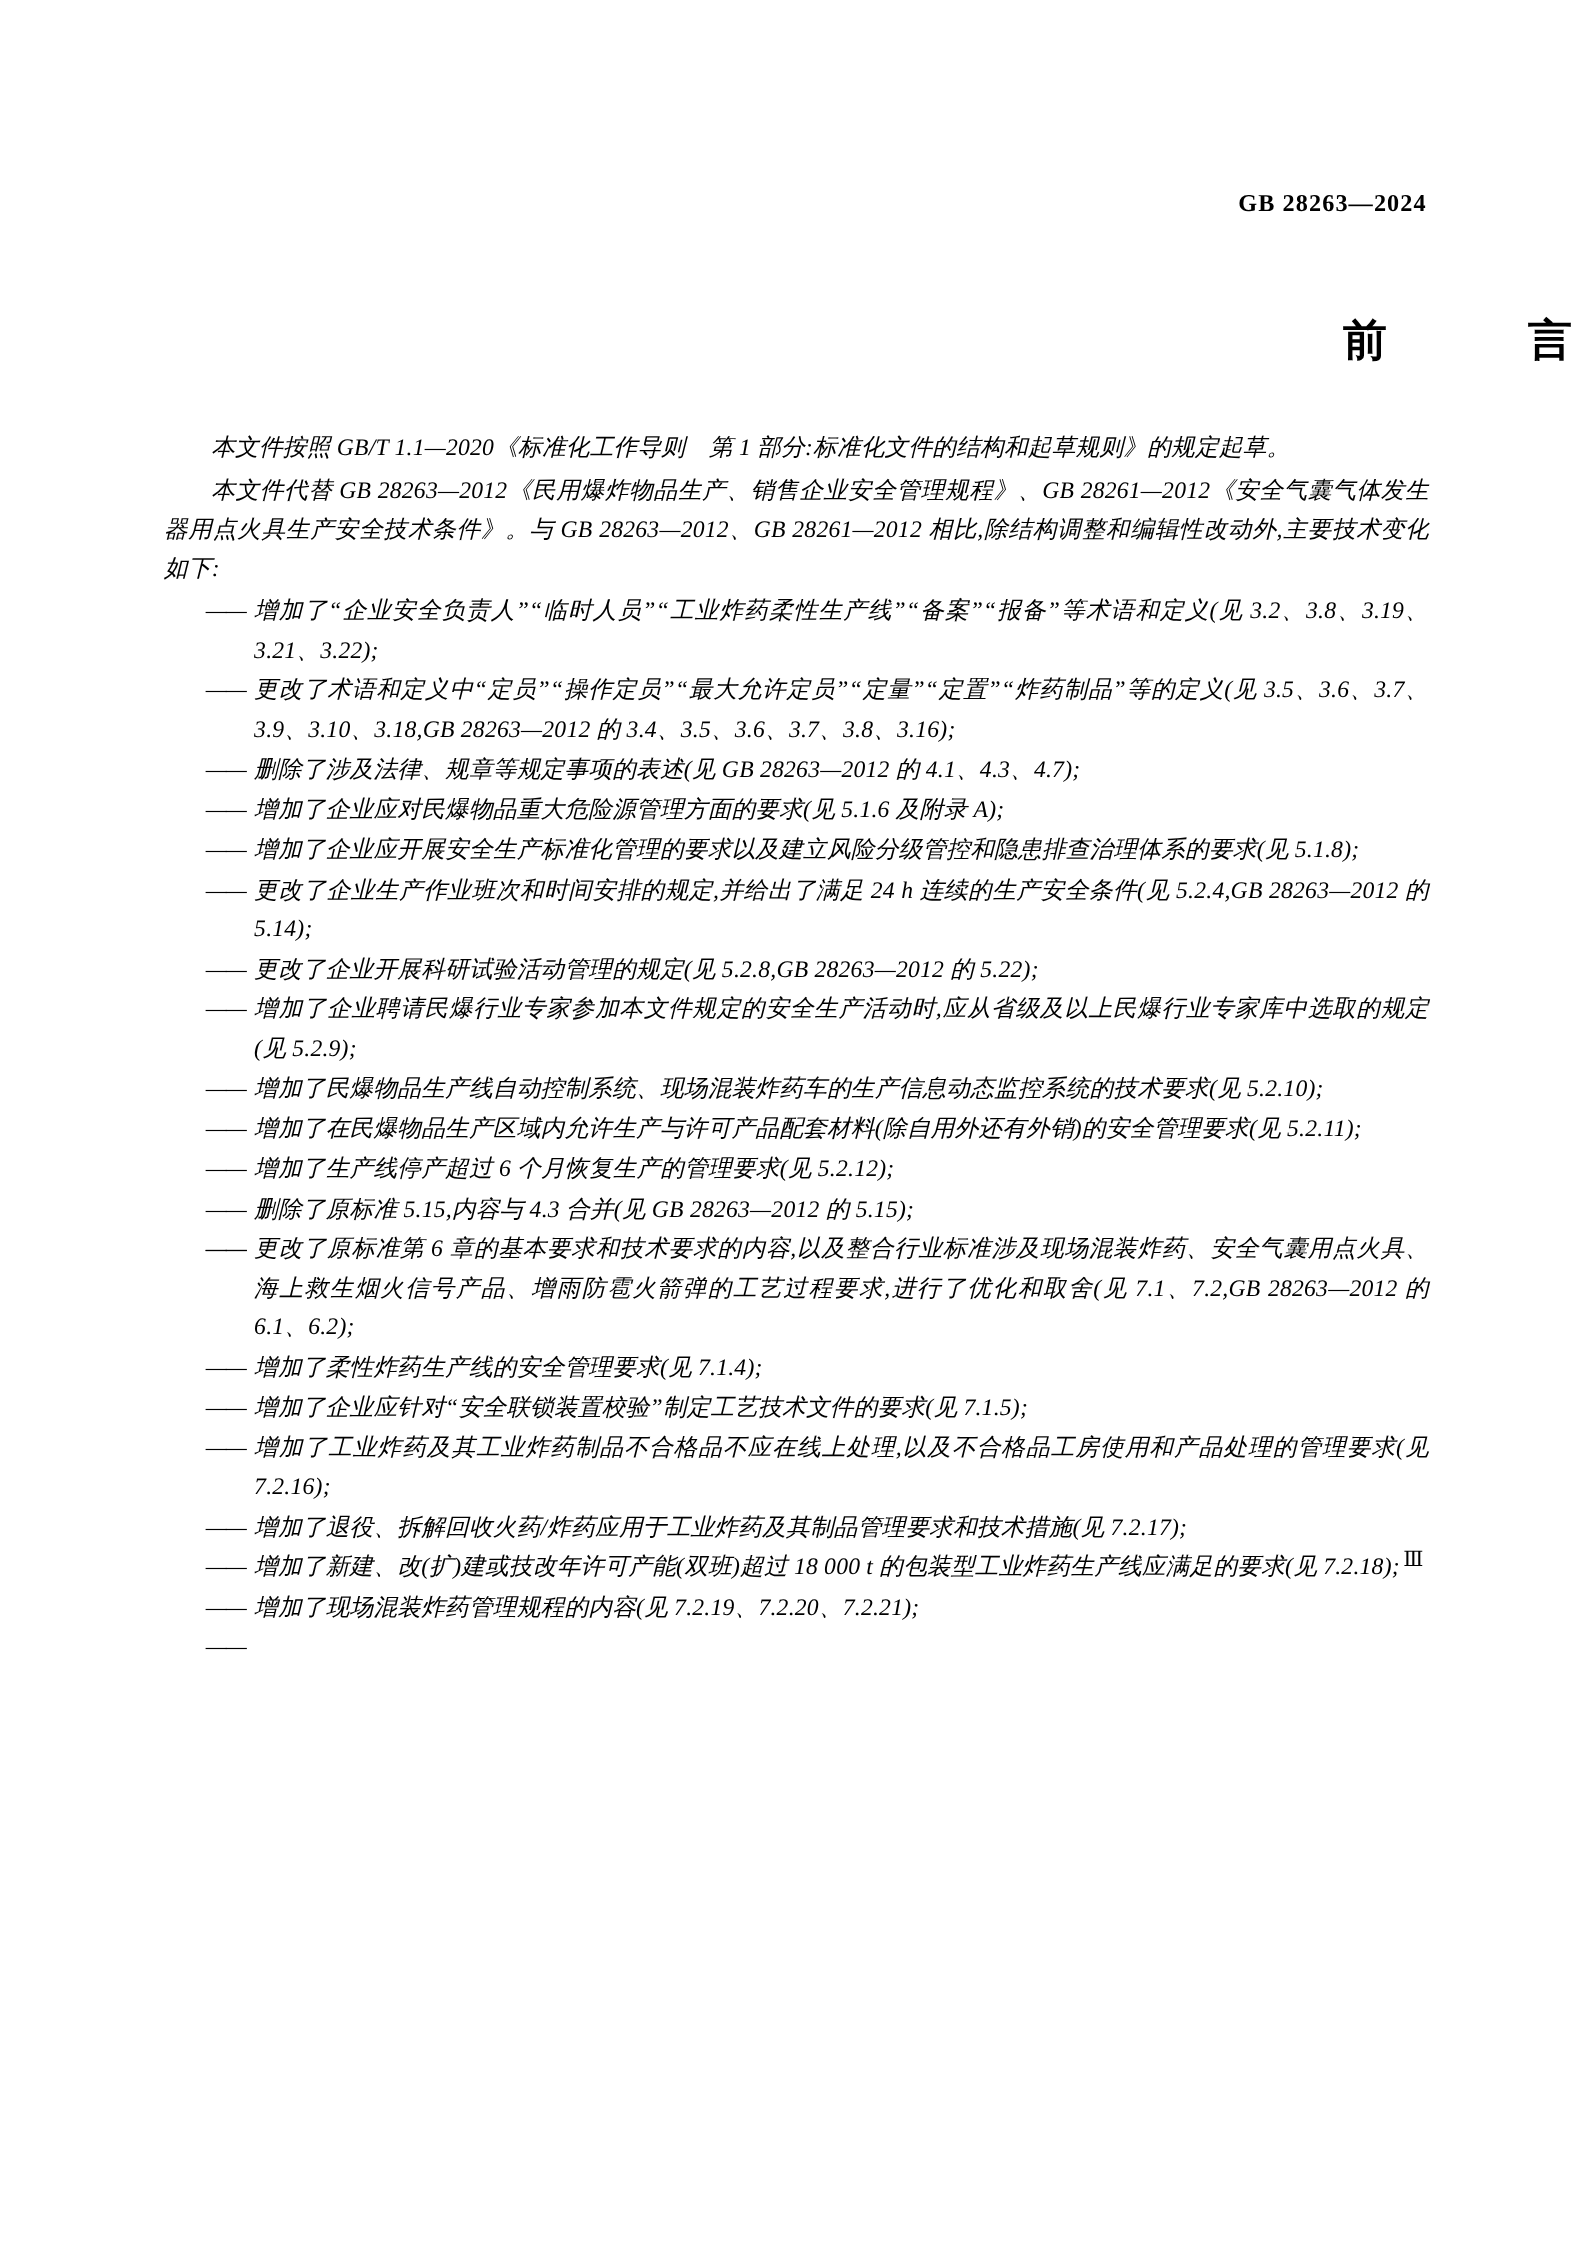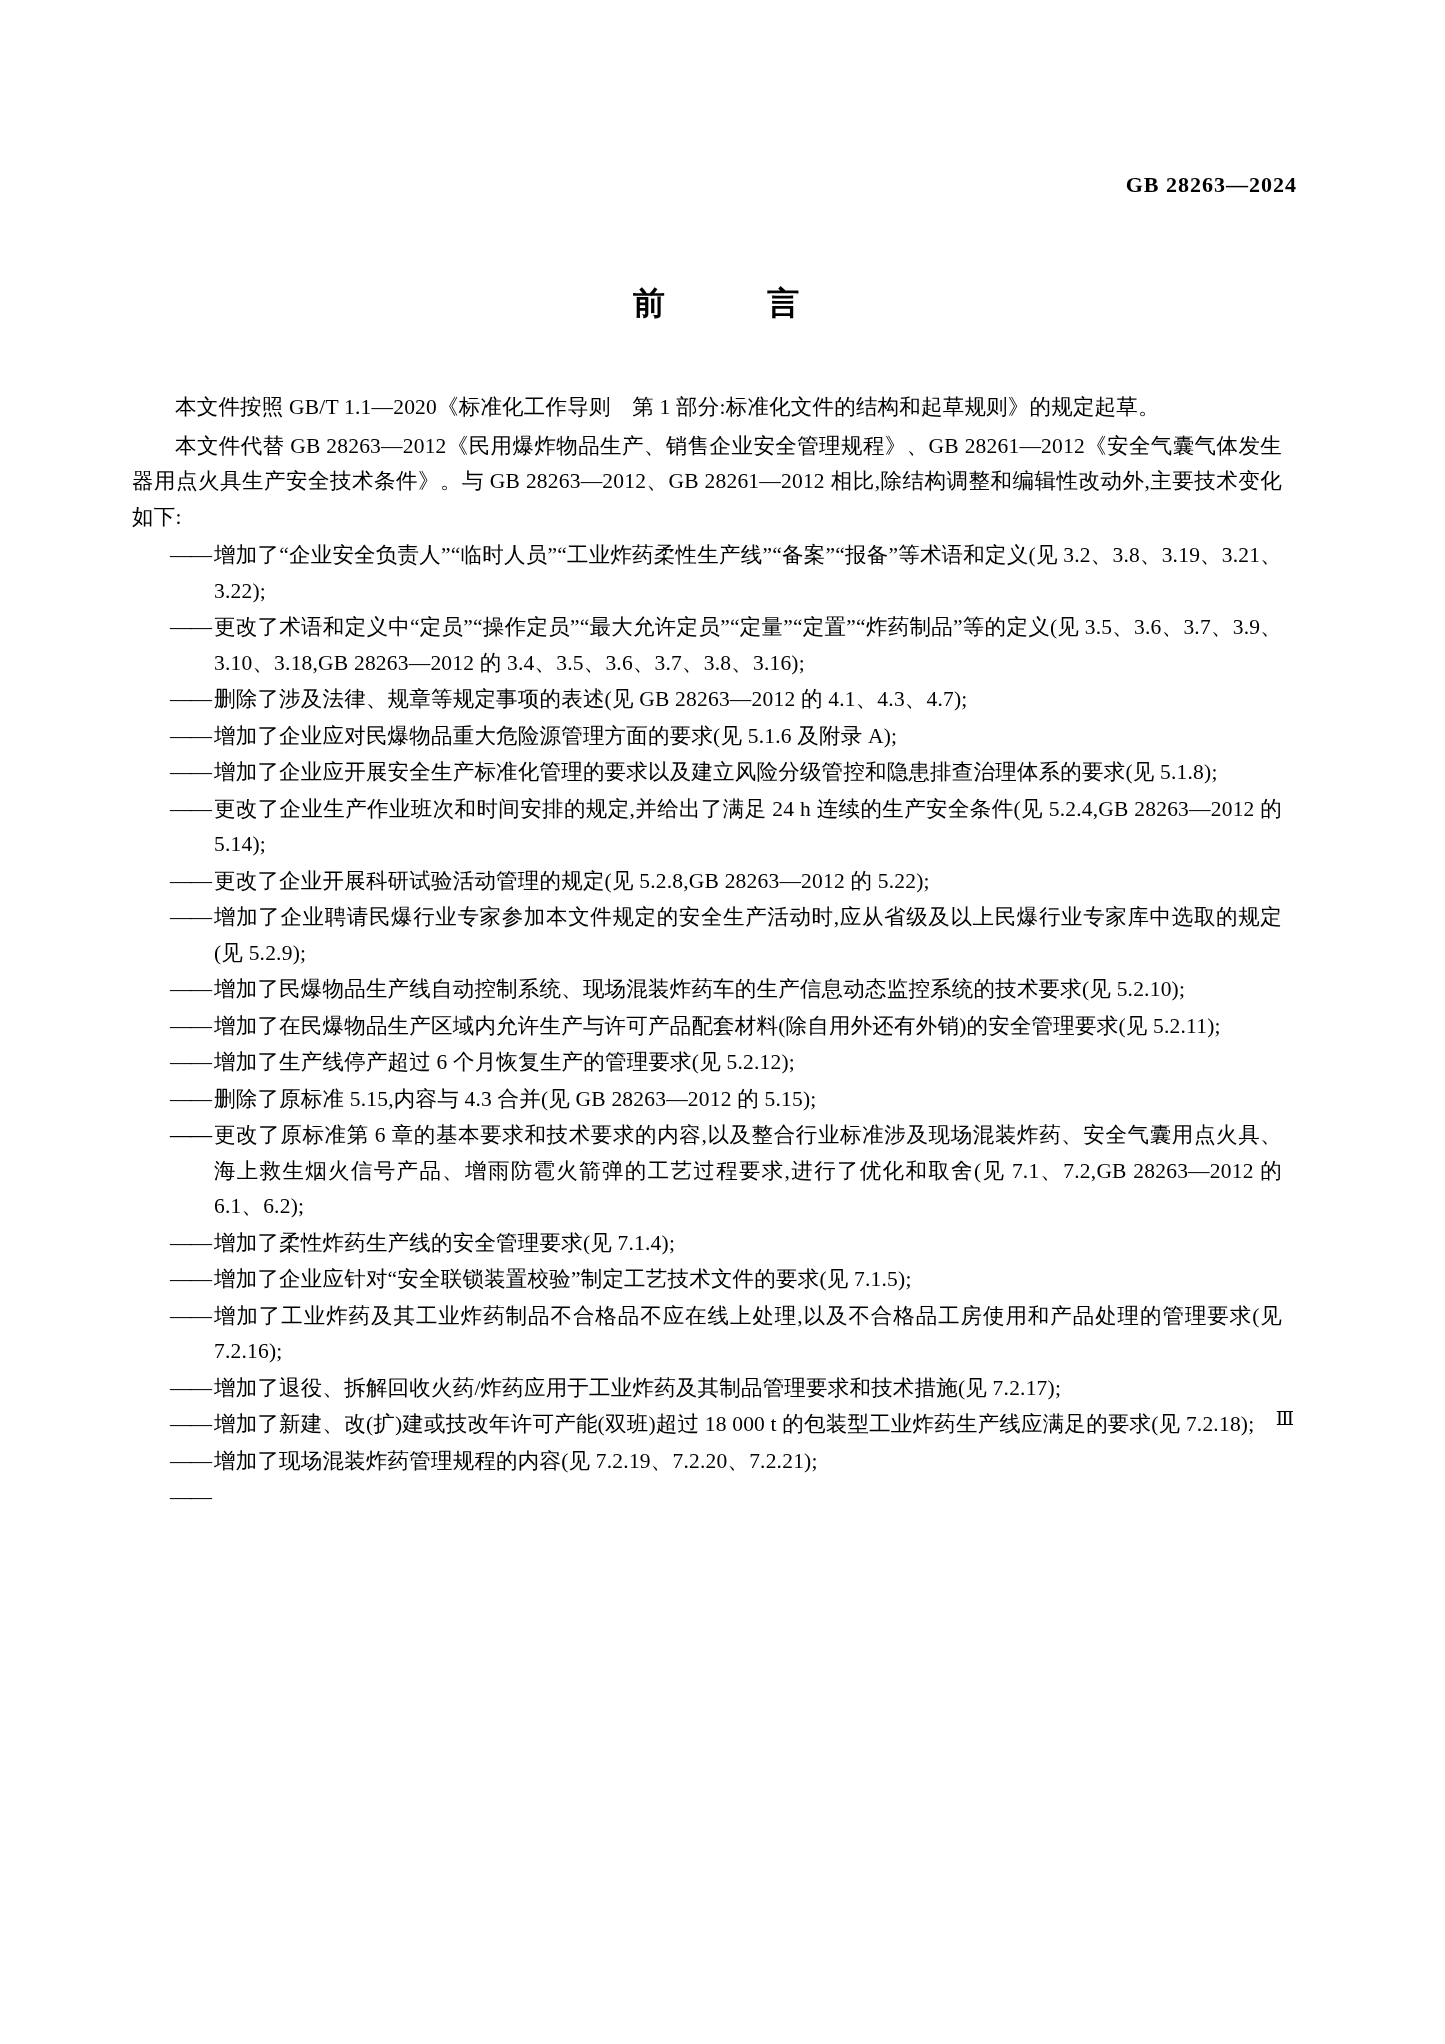--- a/index.html
+++ b/index.html
@@ -29,31 +29,32 @@
     font-family: "Liberation Serif", "DejaVu Serif", serif;
     font-size: 22px;
     font-weight: bold;
     letter-spacing: 1px;
   }
   .title {
     position: absolute;
     top: 282px;
     left: 0;
     width: 100%;
-    text-align: center;
-    font-size: 32px;
+    text-align: right;
+    font-size: 40px;
     font-weight: bold;
     letter-spacing: 0.4em;
     font-family: "DejaVu Serif", "Liberation Serif", serif;
   }
   .content {
     position: absolute;
     top: 390px;
-    left: 132px;
+    left: 149px;
     width: 1150px;
+    font-style: italic;
   }
   p.para {
     margin: 0 0 3px 0;
     font-size: 21.5px;
     line-height: 35.5px;
     text-align: justify;
     text-justify: inter-ideograph;
     text-indent: 2em;
     letter-spacing: 0.2px;
   }

